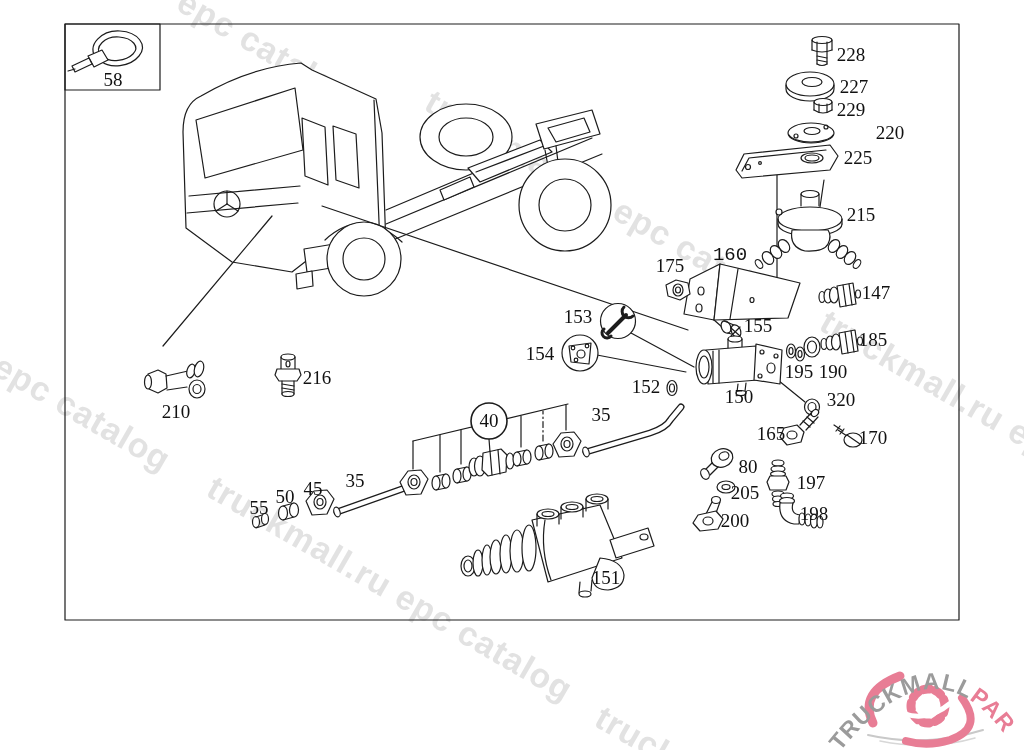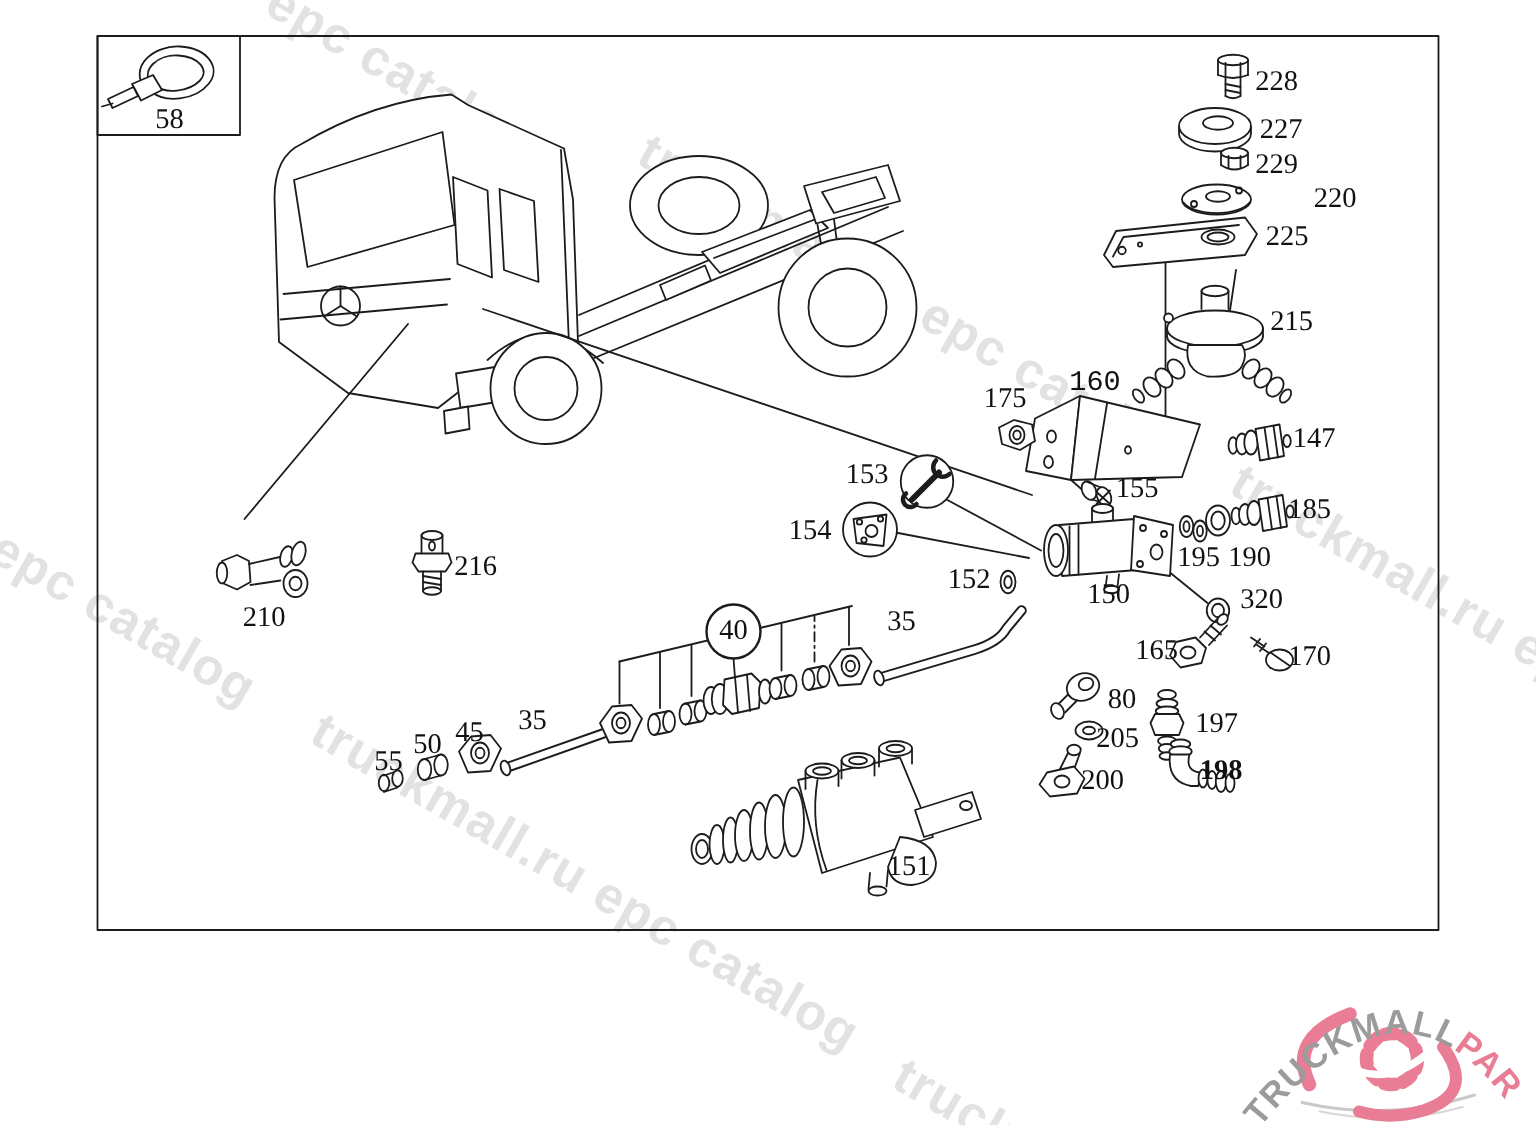--- a/index.html
+++ b/index.html
@@ -482,17 +482,17 @@
       <div class="callout" style="left: 489px; top: 421px;">40</div>
       <div class="callout" style="left: 771px; top: 434px; text-align: right;">165</div>
       <div class="callout" style="left: 873px; top: 438px;">170</div>
       <div class="callout" style="left: 748px; top: 467px;">80</div>
       <div class="callout" style="left: 355px; top: 481px;">35</div>
       <div class="callout" style="left: 811px; top: 483px;">197</div>
       <div class="callout" style="left: 313px; top: 489px;">45</div>
       <div class="callout" style="left: 745px; top: 493px;">205</div>
       <div class="callout" style="left: 285px; top: 497px;">50</div>
       <div class="callout" style="left: 259px; top: 508px;">55</div>
-      <div class="callout" style="left: 814px; top: 514px; font-weight: bold;">198</div>
+      <div class="callout" style="left: 814px; top: 514px;">198</div>
       <div class="callout" style="left: 735px; top: 521px;">200</div>
       <div class="callout" style="left: 606px; top: 578px;">151</div>
     </div>
 </div>
 
 </body></html>

